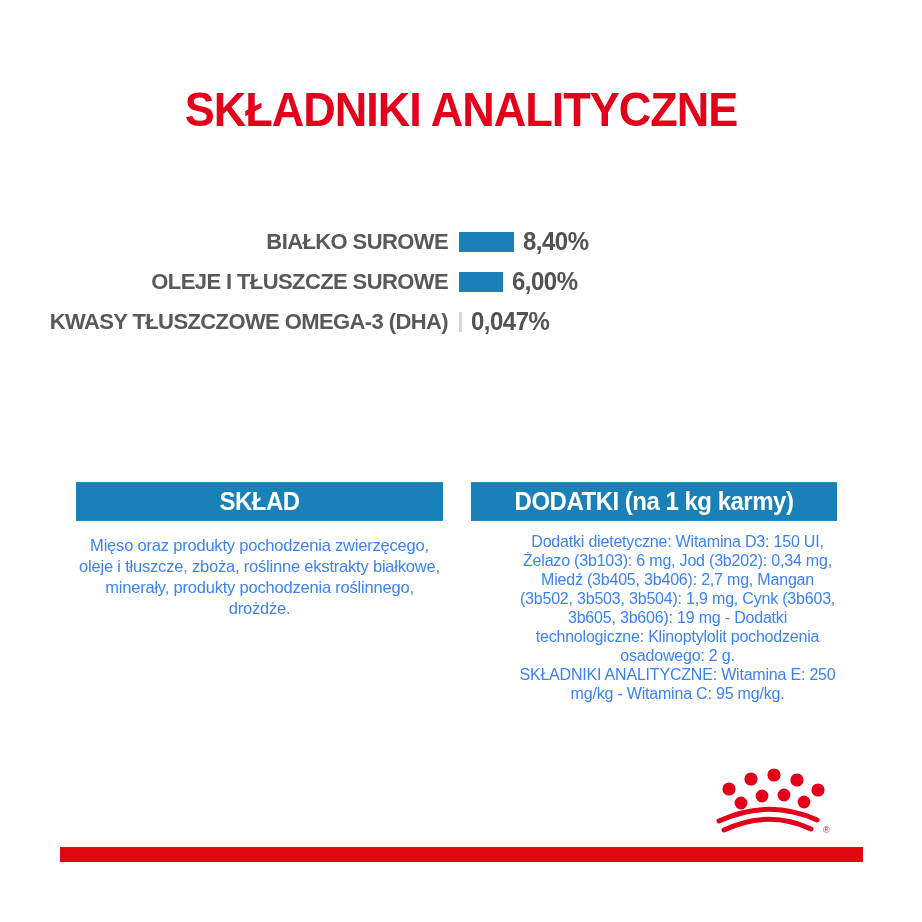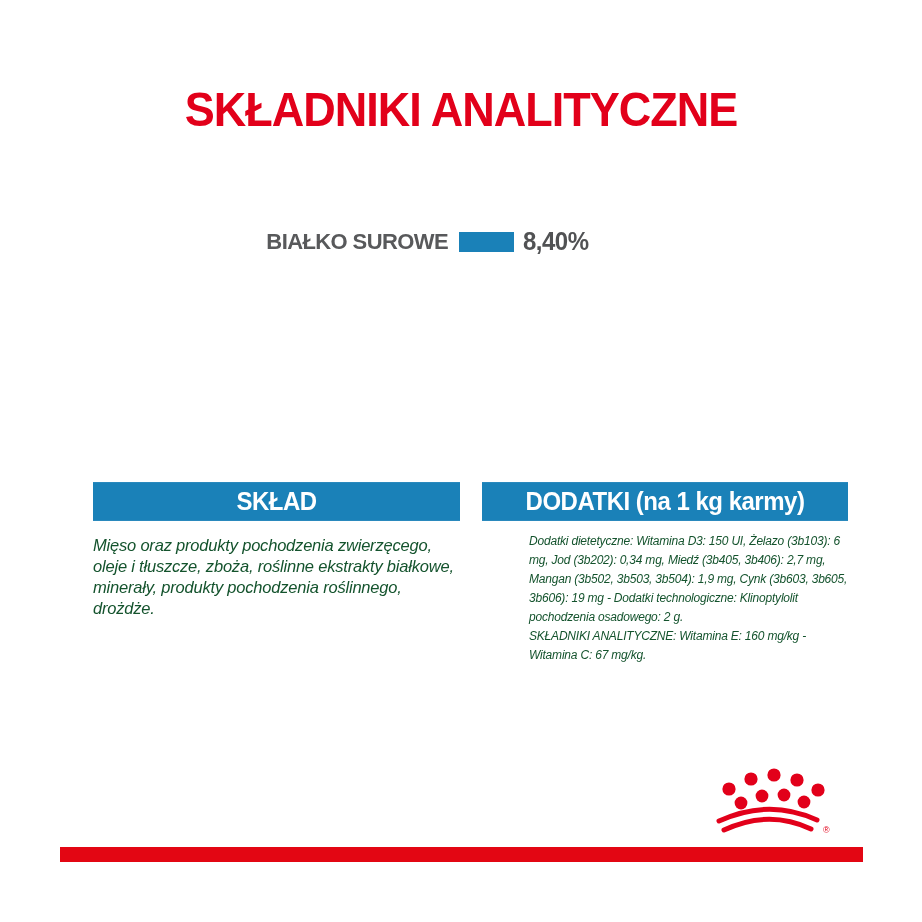--- a/index.html
+++ b/index.html
@@ -21,29 +21,29 @@
                color:#58595b;transform:scaleY(1.04);white-space:nowrap;}
   .chart-bar{position:absolute;left:459px;top:10px;height:20px;
              background:#1a81b8;}
   .chart-bar.tiny{background:#ccd8de;}
   .chart-value{position:absolute;top:0;height:40px;display:flex;align-items:center;
                font-size:24px;font-weight:bold;letter-spacing:-0.5px;
                color:#515254;transform:scaleY(1.04);white-space:nowrap;}
 
   
   .col{position:absolute;top:483px;}
-  .col.left{left:93px;width:367px;}
-  .col.right{left:482px;width:366px;}
+  .col.left{left:76px;width:367px;}
+  .col.right{left:471px;width:366px;}
   .sec-header{height:37px;background:#1a81b8;color:#ffffff;
               display:flex;align-items:center;justify-content:center;
               font-size:24px;font-weight:bold;letter-spacing:-0.5px;
               transform:scaleY(1.05);}
-  .sec-body{color:#14532d;text-align:left;font-style:italic;}
+  .sec-body{color:#3b82f6;text-align:center;}
   .col.left .sec-body{margin-top:15px;font-size:16.5px;line-height:21px;letter-spacing:-0.2px;}
-  .col.right .sec-body{margin-top:12px;font-size:12px;line-height:19px;letter-spacing:-0.2px;margin-left:47px;}
+  .col.right .sec-body{margin-top:12px;font-size:16px;line-height:19px;letter-spacing:-0.2px;margin-left:47px;}
   .sec-body p{margin:0;}
 
   
   .crown{position:absolute;left:704px;top:758px;width:130px;height:80px;}
 
   
   .red-bar{position:absolute;left:60px;top:847px;width:803px;height:15px;
            background:#e30613;}
 </style>
 </head>
@@ -52,34 +52,44 @@
 <div class="page">
 
   <div class="title">SKŁADNIKI ANALITYCZNE</div>
 
   <div class="chart" id="chart">
       <div class="chart-row">
         <div class="chart-label">BIAŁKO SUROWE</div>
         <div class="chart-bar" style="width: 55px;"></div>
         <div class="chart-value" style="left: 523px;">8,40%</div>
       </div>
+      <div class="chart-row">
+        <div class="chart-label">OLEJE I TŁUSZCZE SUROWE</div>
+        <div class="chart-bar" style="width: 44px;"></div>
+        <div class="chart-value" style="left: 512px;">6,00%</div>
+      </div>
+      <div class="chart-row">
+        <div class="chart-label">KWASY TŁUSZCZOWE OMEGA-3 (DHA)</div>
+        <div class="chart-bar tiny" style="width: 3px;"></div>
+        <div class="chart-value" style="left: 471px;">0,047%</div>
+      </div>
     </div>
 
   <div class="col left">
     <div class="sec-header">SKŁAD</div>
     <div class="sec-body">
       <p>Mięso oraz produkty pochodzenia zwierzęcego, oleje i tłuszcze, zboża, roślinne ekstrakty białkowe, minerały, produkty pochodzenia roślinnego, drożdże.</p>
     </div>
   </div>
 
   <div class="col right">
     <div class="sec-header">DODATKI (na 1 kg karmy)</div>
     <div class="sec-body">
       <p>Dodatki dietetyczne: Witamina D3: 150 UI, Żelazo (3b103): 6 mg, Jod (3b202): 0,34 mg, Miedź (3b405, 3b406): 2,7 mg, Mangan (3b502, 3b503, 3b504): 1,9 mg, Cynk (3b603, 3b605, 3b606): 19 mg - Dodatki technologiczne: Klinoptylolit pochodzenia osadowego: 2 g.</p>
-      <p>SKŁADNIKI ANALITYCZNE: Witamina E: 160 mg/kg - Witamina C: 67 mg/kg.</p>
+      <p>SKŁADNIKI ANALITYCZNE: Witamina E: 250 mg/kg - Witamina C: 95 mg/kg.</p>
     </div>
   </div>
 
   <svg class="crown" viewBox="0 0 130 80" xmlns="http://www.w3.org/2000/svg">
     <g fill="#e2001a">
 
       <circle cx="25" cy="31" r="6.6"></circle>
       <circle cx="47" cy="21" r="6.6"></circle>
       <circle cx="70" cy="17" r="6.6"></circle>
       <circle cx="93" cy="22" r="6.6"></circle>

